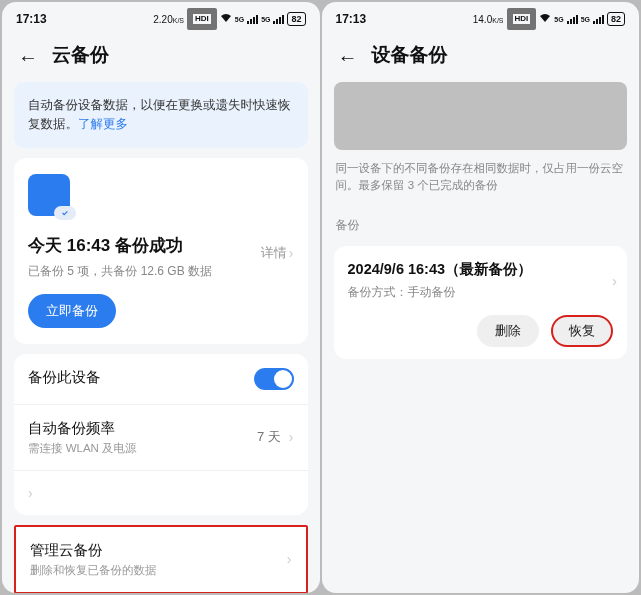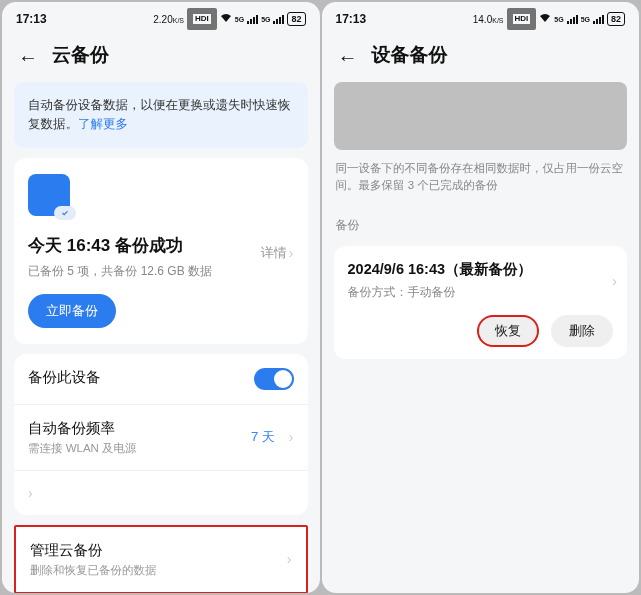--- a/index.html
+++ b/index.html
@@ -27,21 +27,21 @@
     .cloud-icon-cloud svg { width: 8px; height: 8px; }
     .status-title { font-size: 17px; font-weight: 600; color: #111; margin-bottom: 6px; }
     .status-sub { font-size: 12px; color: #888; margin-bottom: 14px; }
     .details-link { position: absolute; right: 14px; top: 86px; font-size: 13px; color: #999; display: flex; align-items: center; gap: 2px; }
     .chev { color: #ccc; font-size: 14px; }
     .btn-primary { background: #2b7cee; color: #fff; border: none; border-radius: 999px; padding: 8px 18px; font-size: 13px; font-weight: 500; }
     .row { display: flex; align-items: center; justify-content: space-between; padding: 14px 14px; }
     .row + .row { border-top: 1px solid #f0f0f0; }
     .row-title { font-size: 14.5px; color: #111; margin-bottom: 3px; }
     .row-sub { font-size: 11.5px; color: #999; }
-    .row-val { font-size: 13px; color: #3b82f6; margin-right: 14px; }
+    .row-val { font-size: 13px; color: #737373; margin-right: 8px; }
     .row-right { display: flex; align-items: center; }
     .toggle { width: 40px; height: 22px; background: #2b7cee; border-radius: 999px; position: relative; }
     .toggle::after { content:''; position:absolute; right:2px; top:2px; width:18px; height:18px; background:#fff; border-radius:50%; }
     .red-border { border: 2px solid #d8201c; }
     .card.red-border { border-radius: 2px; }
     
     .preview-block { background: #bfbfbf; border-radius: 8px; height: 68px; margin-bottom: 10px; }
     .hint-text { font-size: 11.5px; color: #888; line-height: 1.5; margin-bottom: 22px; padding: 0 2px; }
     .sect-label { font-size: 12px; color: #888; margin-bottom: 12px; padding-left: 2px; }
     .backup-card { background:#fff; border-radius: 12px; padding: 14px 14px 12px; position: relative; }
@@ -182,18 +182,18 @@
   <div class="content">
     <div class="preview-block"></div>
     <div class="hint-text">同一设备下的不同备份存在相同数据时，仅占用一份云空间。最多保留 3 个已完成的备份</div>
     <div class="sect-label">备份</div>
 
     <div class="backup-card">
       <div class="backup-title">2024/9/6 16:43（最新备份）</div>
       <div class="backup-sub">备份方式：手动备份</div>
       <span class="backup-chev chev">›</span>
       <div class="btn-row">
+        <button class="btn-pill">删除</button>
         <button class="btn-pill red-border">恢复</button>
-        <button class="btn-pill">删除</button>
       </div>
     </div>
   </div>
 </div>
 
 </body></html>

